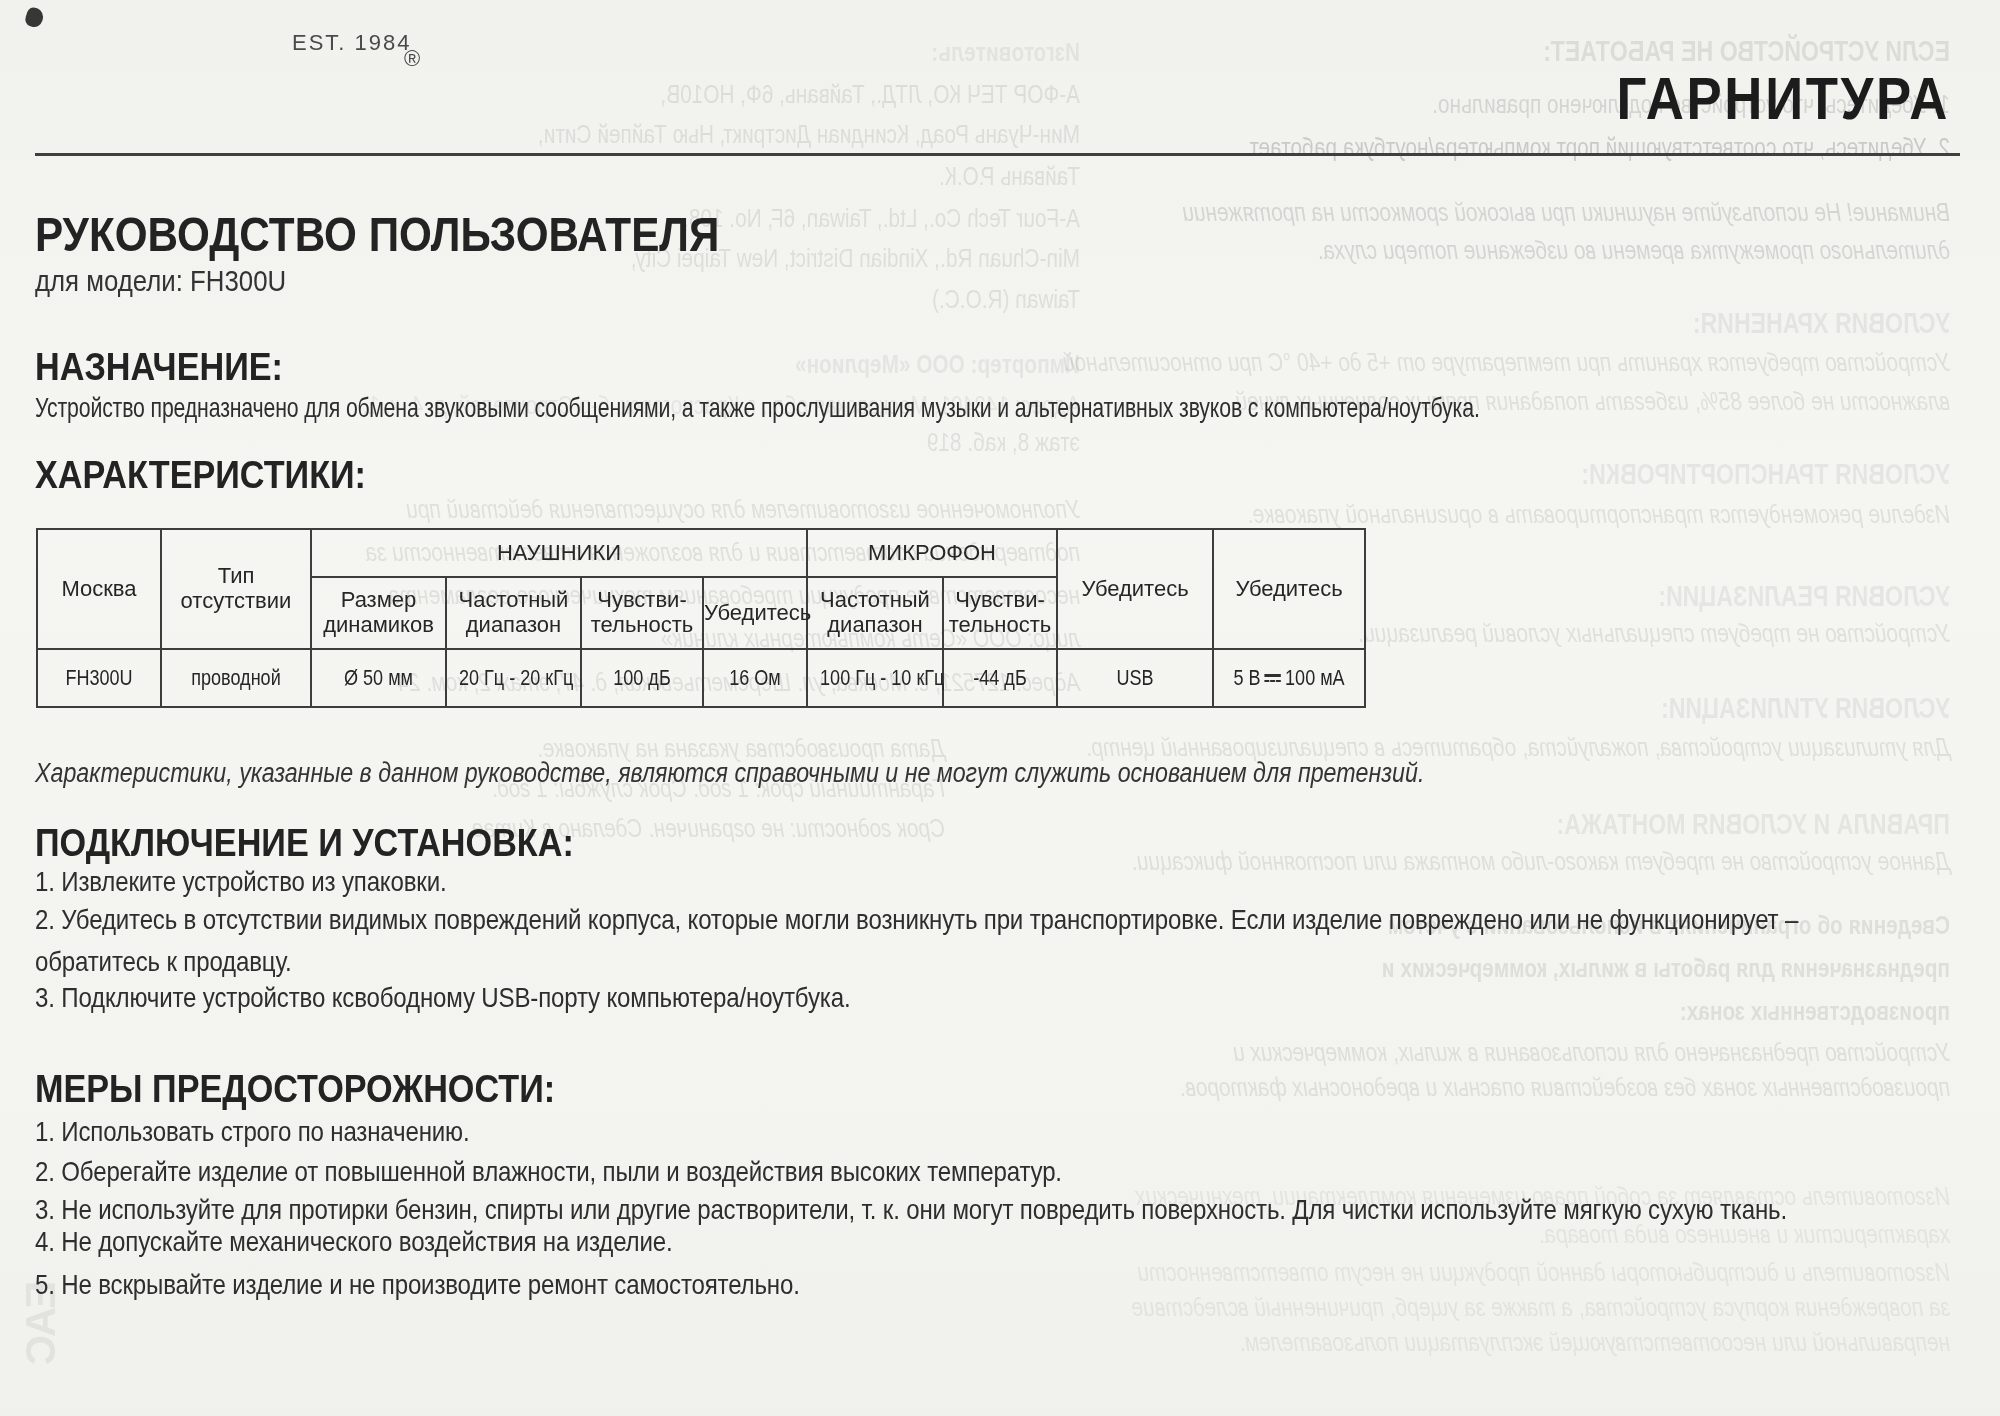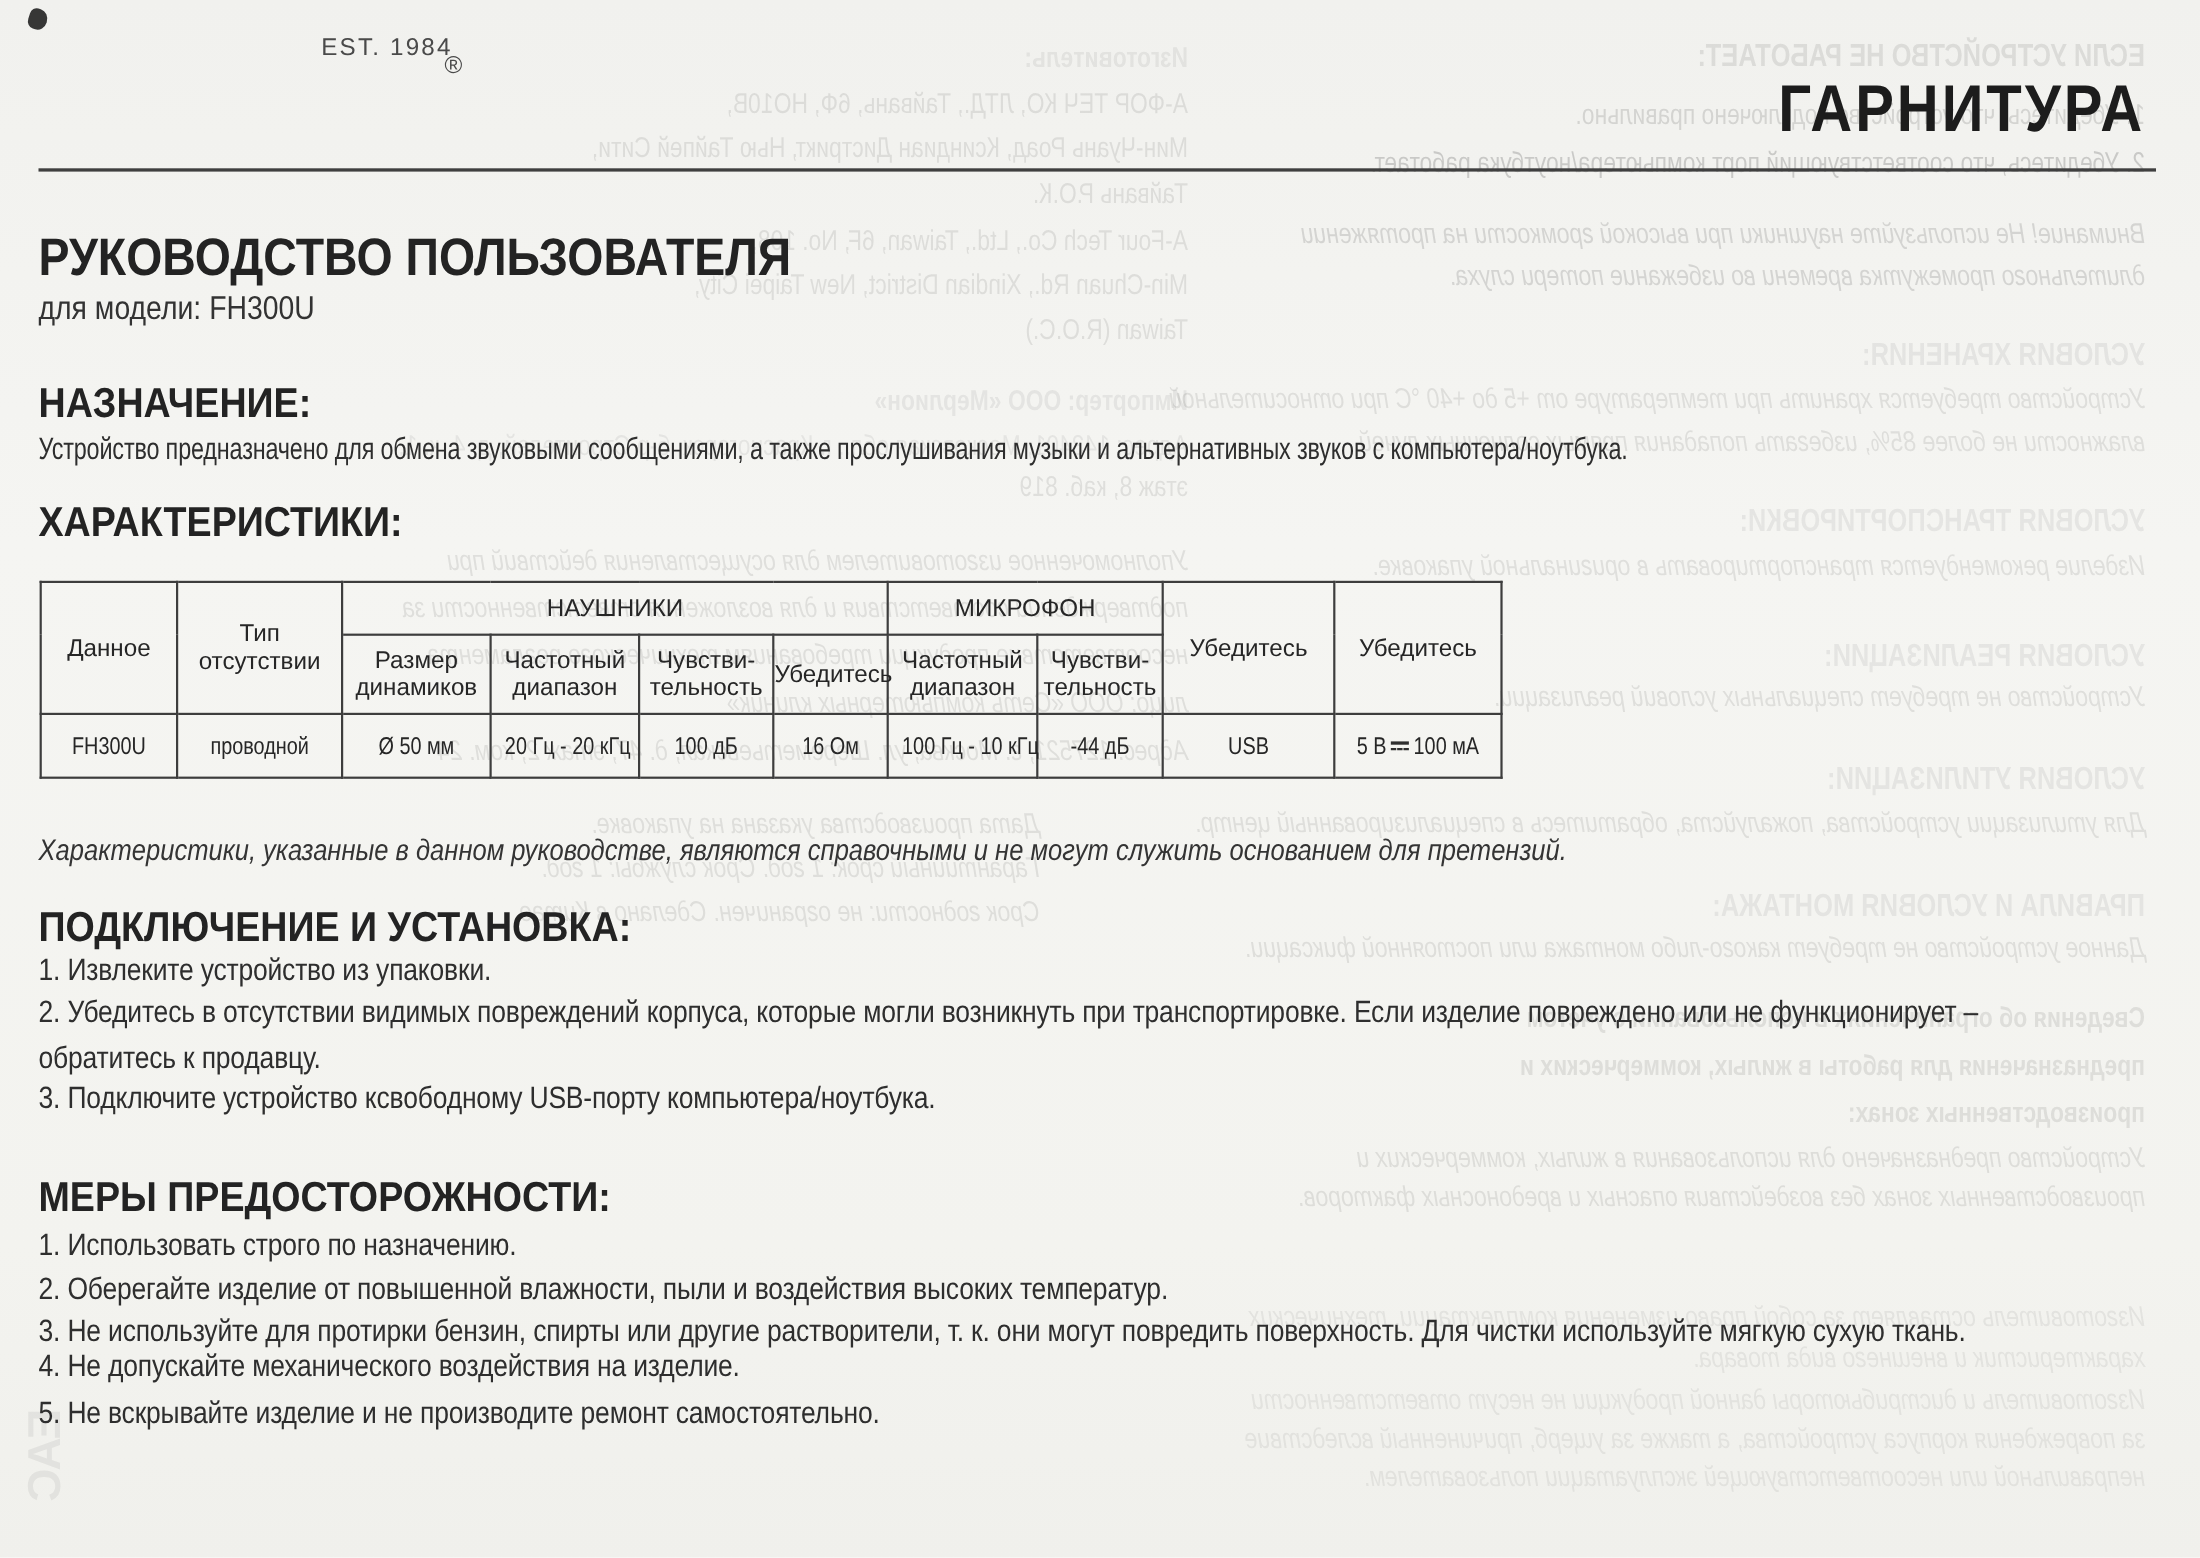--- a/index.html
+++ b/index.html
@@ -134,21 +134,21 @@
         <col style="width:135px">
       <col style="width:122px">
         <col style="width:104px">
         <col style="width:136px">
         <col style="width:114px">
       <col style="width:156px">
         <col style="width:152px">
     </colgroup>
     <tbody>
         <tr style="height:48px">
-      <th rowspan="2">Данное</th>
+      <th rowspan="2">Москва</th>
       <th rowspan="2">Тип отсутствии</th>
       <th colspan="4">НАУШНИКИ</th>
       <th colspan="2">МИКРОФОН</th>
       <th rowspan="2">Убедитесь</th>
       <th rowspan="2">Убедитесь</th>
     </tr>
     <tr style="height:72px">
       <th>Размер динамиков</th>
       <th>Частотный диапазон</th>
       <th>Чувстви-тельность</th>

